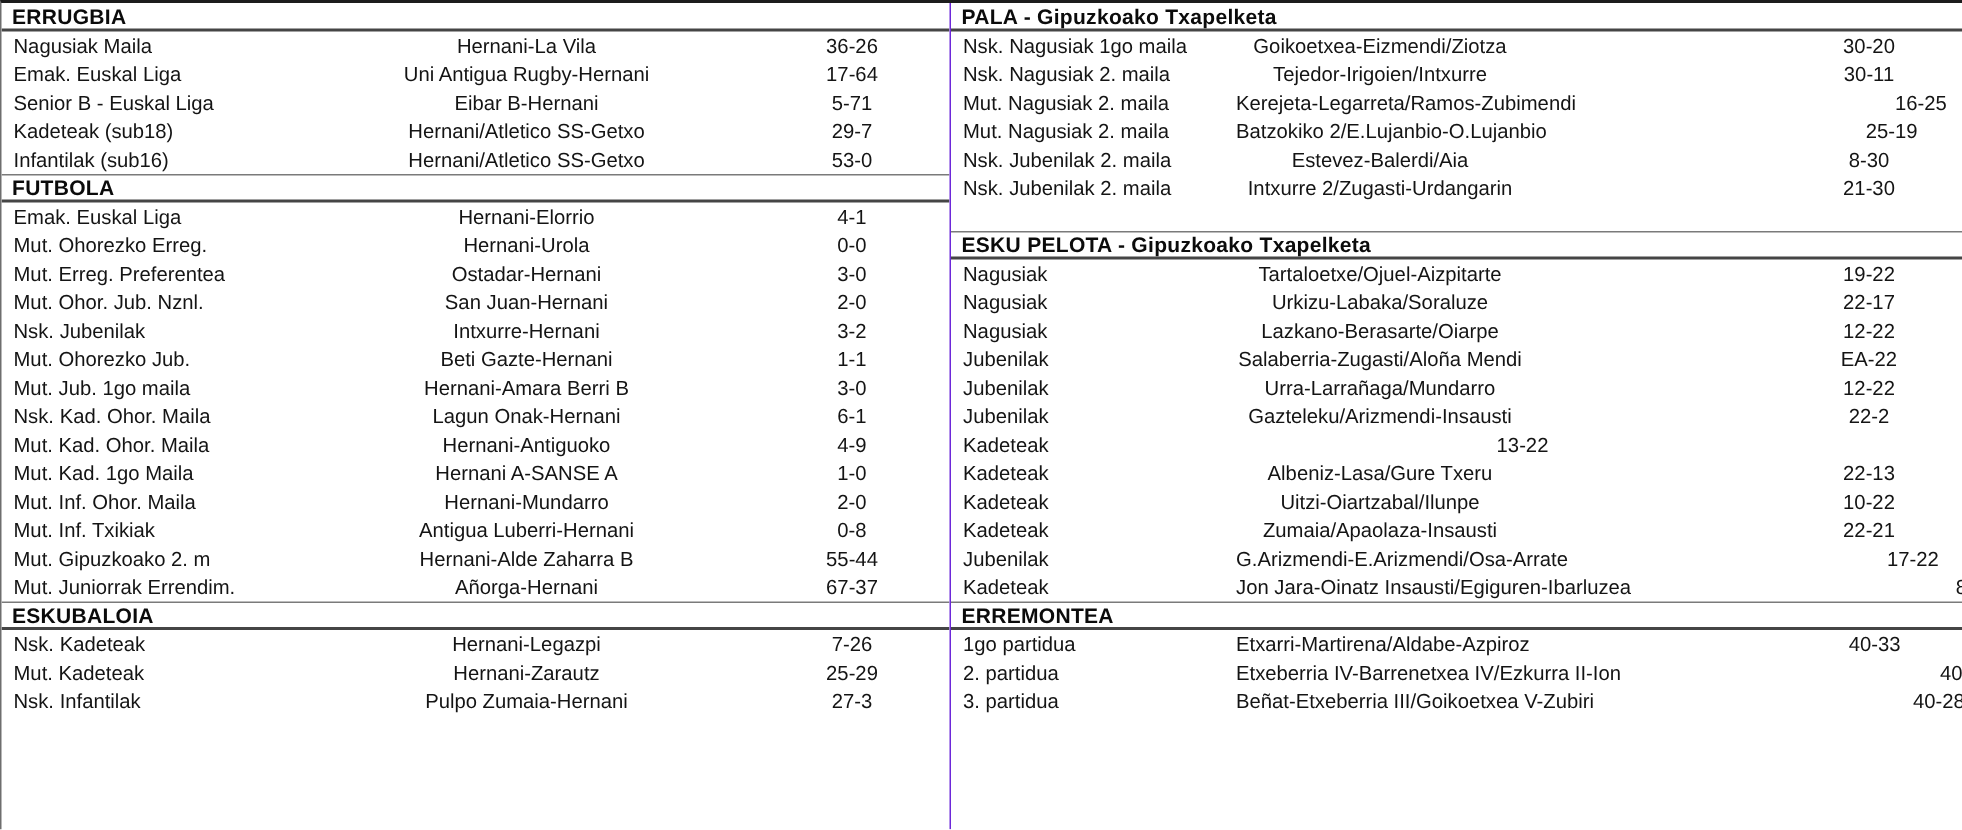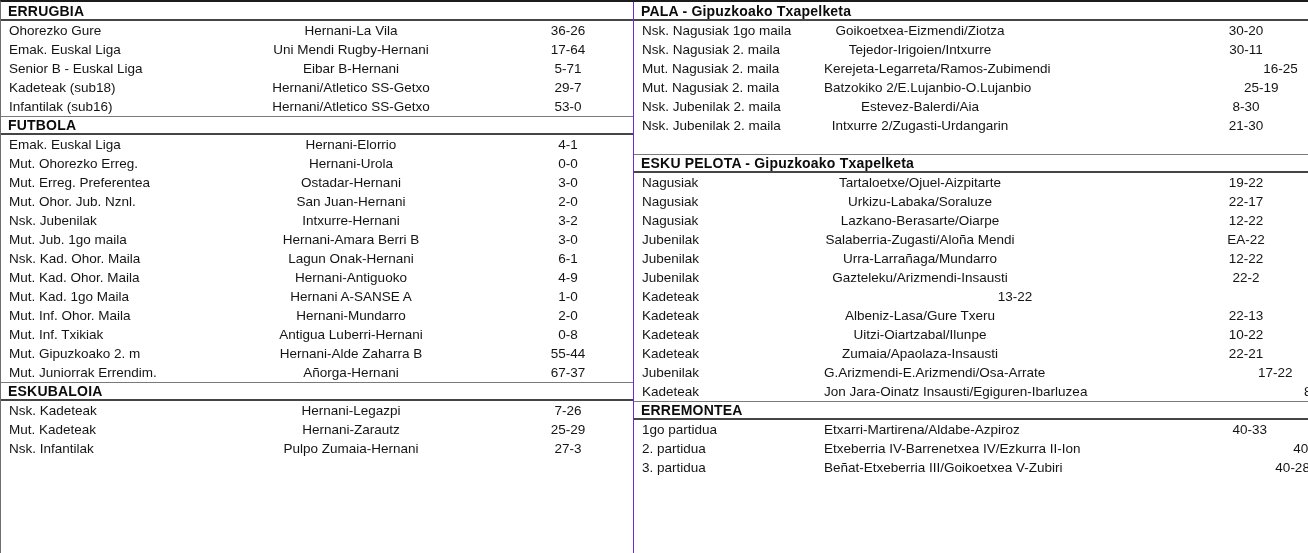--- a/index.html
+++ b/index.html
@@ -59,27 +59,27 @@
 </style>
 </head>
 <body>
 
 <div class="page">
   <div class="column left">
       <div class="row header-row first">
         <div class="cell header-title">ERRUGBIA</div>
       </div>
       <div class="row data-row">
-        <div class="cell cat">Ohorezko Gure</div>
+        <div class="cell cat">Nagusiak Maila</div>
         <div class="cell match">Hernani-La Vila</div>
         <div class="cell score">36-26</div>
       </div>
       <div class="row data-row">
         <div class="cell cat">Emak. Euskal Liga</div>
-        <div class="cell match">Uni Mendi Rugby-Hernani</div>
+        <div class="cell match">Uni Antigua Rugby-Hernani</div>
         <div class="cell score">17-64</div>
       </div>
       <div class="row data-row">
         <div class="cell cat">Senior B - Euskal Liga</div>
         <div class="cell match">Eibar B-Hernani</div>
         <div class="cell score">5-71</div>
       </div>
       <div class="row data-row">
         <div class="cell cat">Kadeteak (sub18)</div>
         <div class="cell match">Hernani/Atletico SS-Getxo</div>
@@ -110,20 +110,25 @@
       </div>
       <div class="row data-row">
         <div class="cell cat">Mut. Ohor. Jub. Nznl.</div>
         <div class="cell match">San Juan-Hernani</div>
         <div class="cell score">2-0</div>
       </div>
       <div class="row data-row">
         <div class="cell cat">Nsk. Jubenilak</div>
         <div class="cell match">Intxurre-Hernani</div>
         <div class="cell score">3-2</div>
+      </div>
+      <div class="row data-row">
+        <div class="cell cat">Mut. Ohorezko Jub.</div>
+        <div class="cell match">Beti Gazte-Hernani</div>
+        <div class="cell score">1-1</div>
       </div>
       <div class="row data-row">
         <div class="cell cat">Mut. Jub. 1go maila</div>
         <div class="cell match">Hernani-Amara Berri B</div>
         <div class="cell score">3-0</div>
       </div>
       <div class="row data-row">
         <div class="cell cat">Nsk. Kad. Ohor. Maila</div>
         <div class="cell match">Lagun Onak-Hernani</div>
         <div class="cell score">6-1</div>

